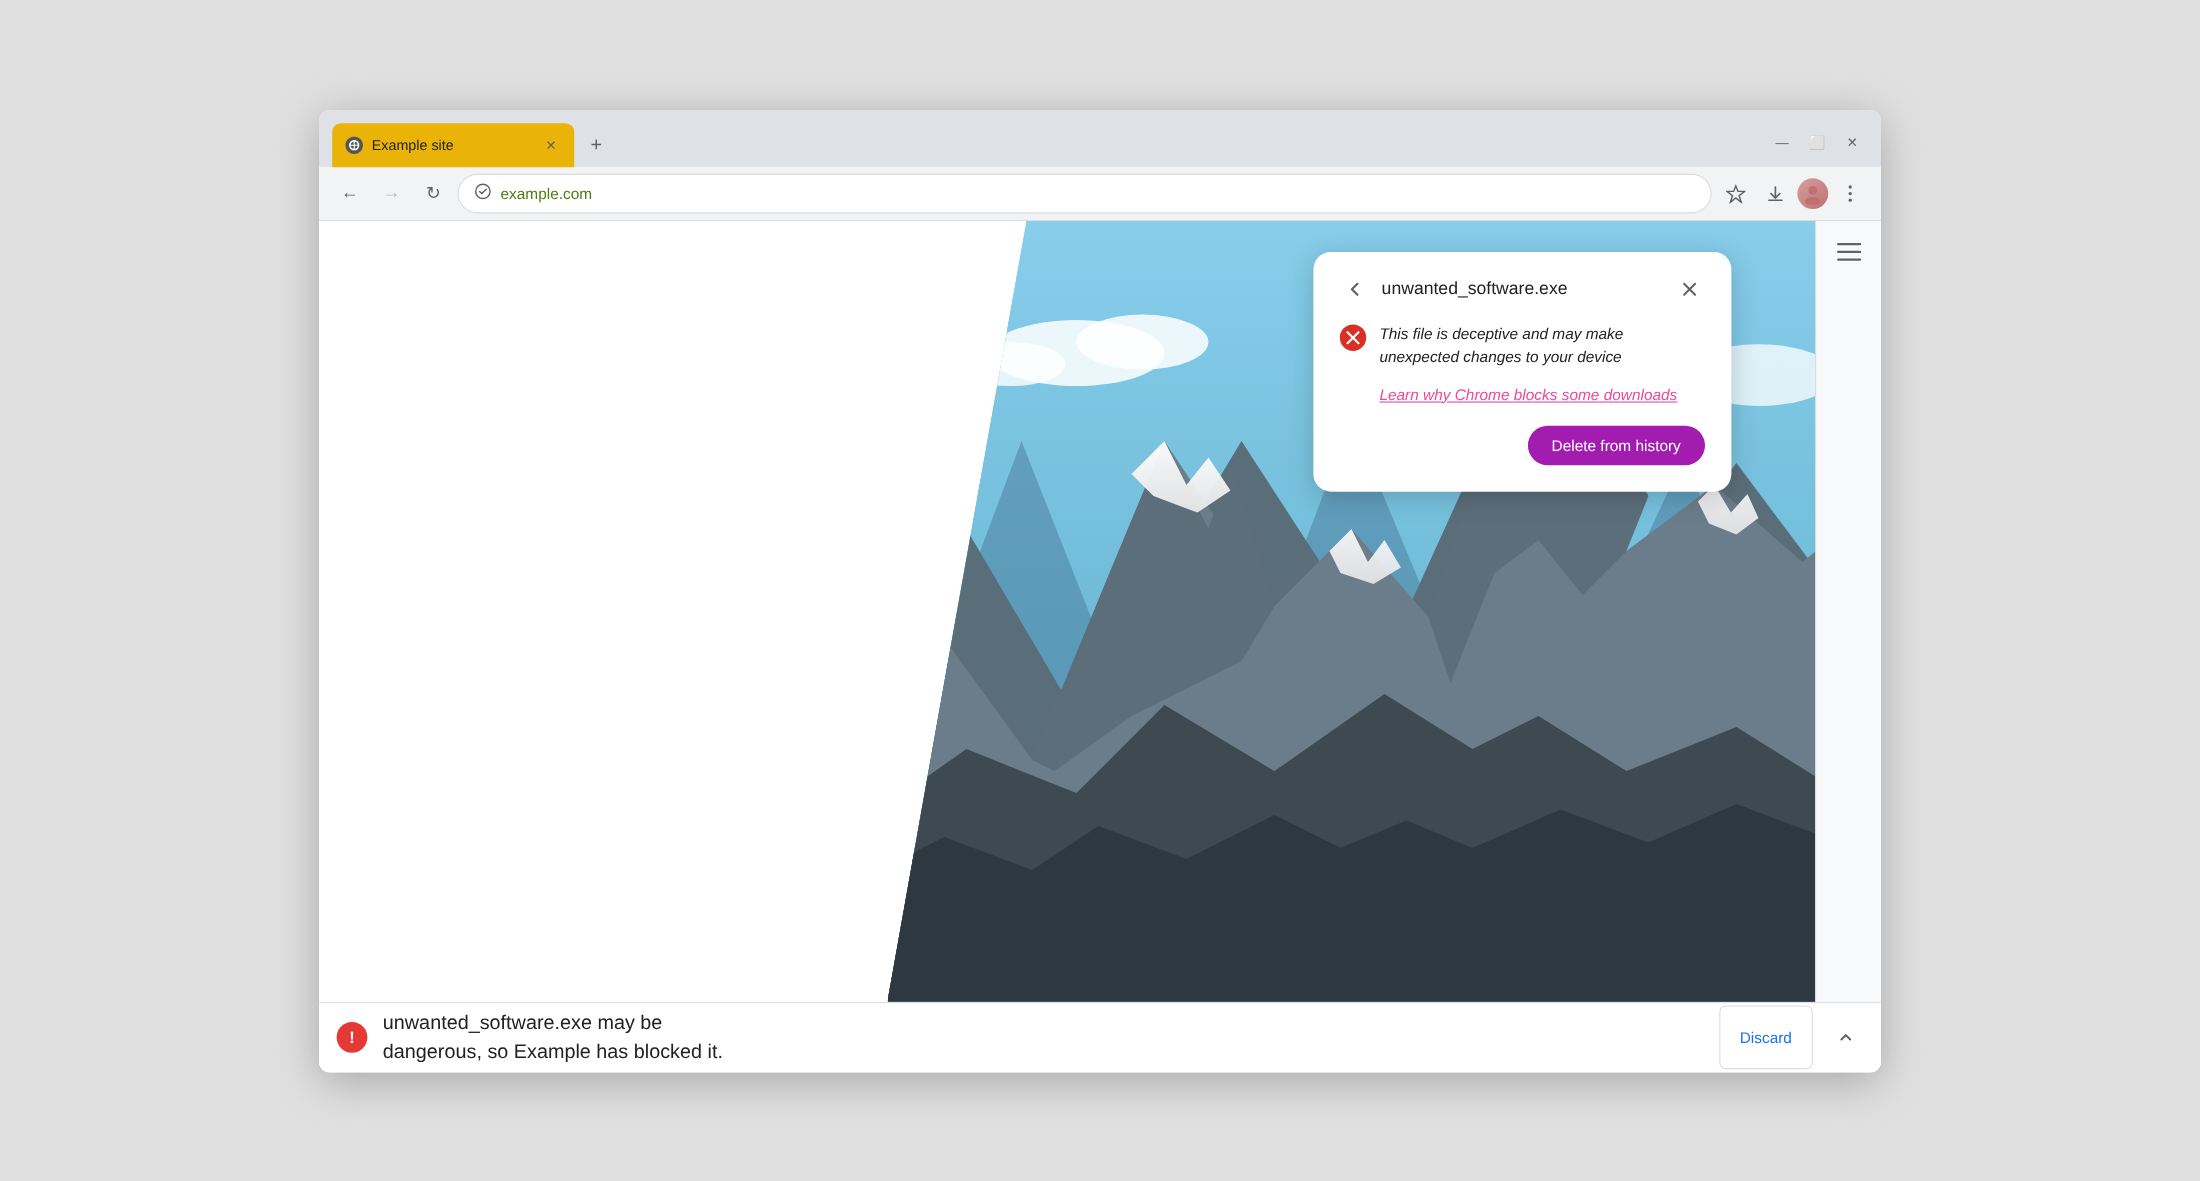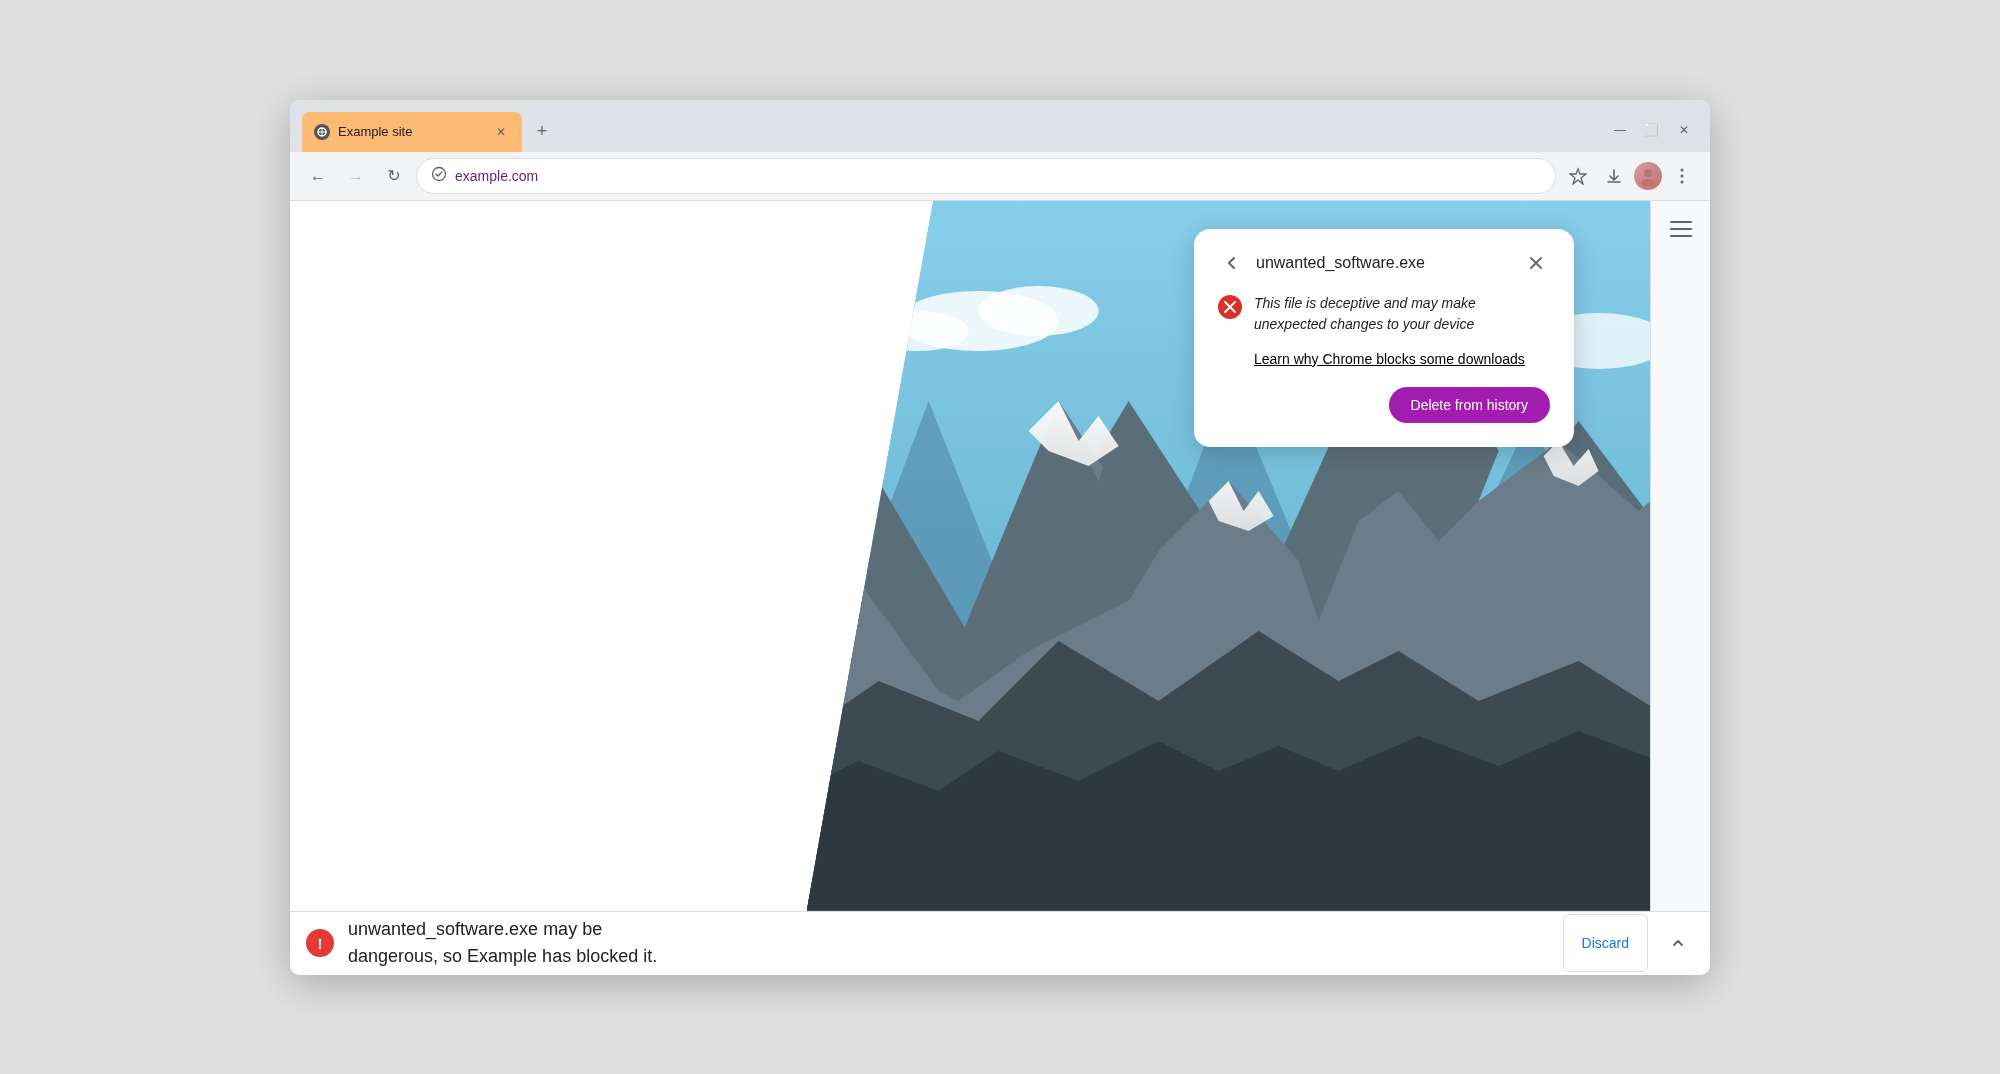--- a/index.html
+++ b/index.html
@@ -23,21 +23,21 @@
     
     .title-bar {
       background: #dee1e6;
       display: flex;
       align-items: flex-end;
       padding: 8px 12px 0 12px;
       height: 52px;
     }
 
     .tab {
-      background: #fdba74;
+      background: #eab308;
       border-radius: 8px 8px 0 0;
       display: flex;
       align-items: center;
       padding: 15px 12px;
       min-width: 220px;
       height: 40px;
       gap: 8px;
       position: relative;
     }
 
@@ -142,21 +142,21 @@
       border: 1px solid #dadce0;
     }
 
     .address-icon {
       font-size: 14px;
       color: #5f6368;
     }
 
     .address-text {
       font-size: 14px;
-      color: #701a75;
+      color: #4d7c0f;
       flex: 1;
     }
 
     .toolbar-actions {
       display: flex;
       align-items: center;
       gap: 4px;
     }
 
     .toolbar-action-btn {
@@ -319,27 +319,28 @@
       margin-top: 2px;
     }
 
     .warning-text {
       font-size: 14px;
       color: #202124;
       line-height: 1.5;
     }
 
     .learn-more-link {
-      color: #000000;
+      color: #ec4899;
       text-decoration: underline;
       font-size: 14px;
       cursor: pointer;
       display: block;
       margin-bottom: 20px;
       margin-left: 36px;
+      font-style: italic;
     }
 
     .popup-actions {
       display: flex;
       justify-content: flex-end;
     }
 
     .delete-btn {
       background: #a21caf;
       color: #fff;

